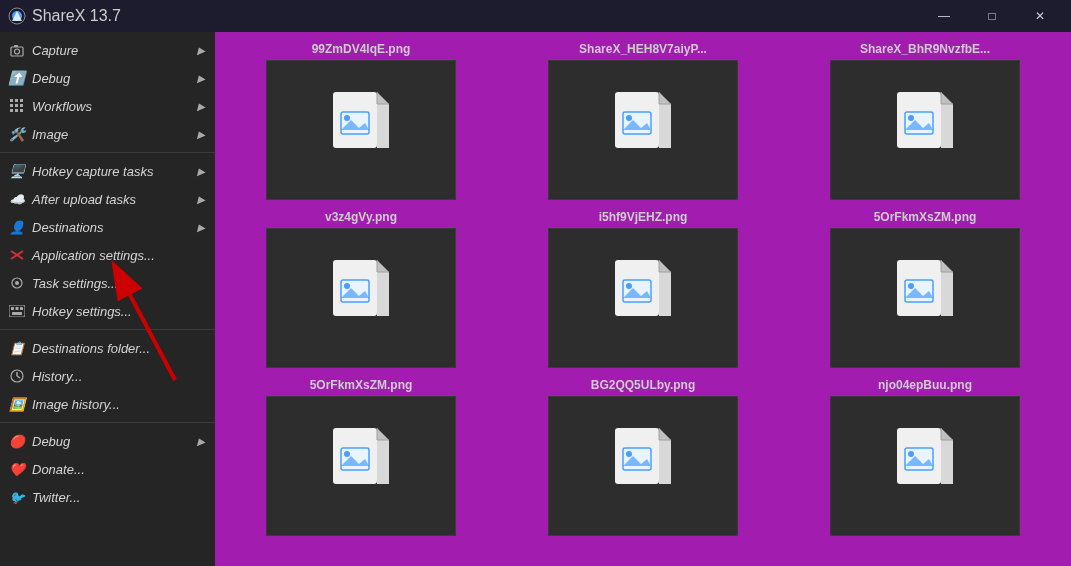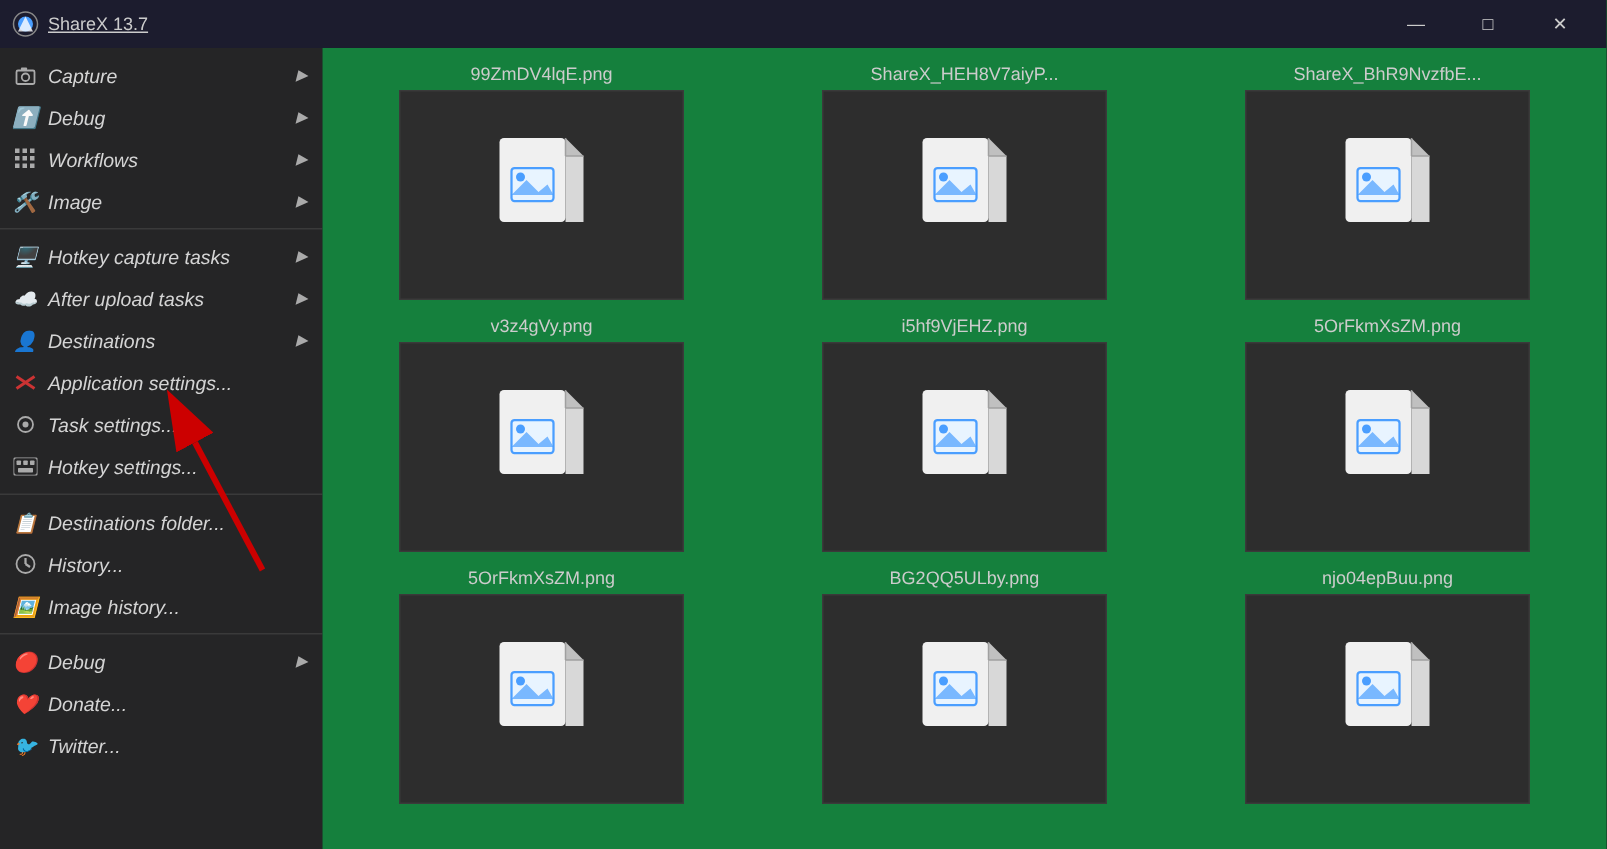--- a/index.html
+++ b/index.html
@@ -28,23 +28,22 @@
     .titlebar-left {
       display: flex;
       align-items: center;
       gap: 6px;
     }
     .titlebar-icon {
       width: 18px;
       height: 18px;
     }
     .titlebar-title {
-      font-size: 12px;
+      font-size: 16px;
       color: #ccc;
-      text-decoration: underline;
     }
     .titlebar-controls {
       display: flex;
       gap: 2px;
     }
     .titlebar-btn {
       width: 46px;
       height: 32px;
       display: flex;
       align-items: center;
@@ -101,23 +100,24 @@
     }
     .sidebar-divider {
       height: 1px;
       background: #3a3a3a;
       margin: 4px 0;
     }
 
     
     .content {
       flex: 1;
-      background: #15803d;
+      background: #a21caf;
       overflow-y: auto;
       padding: 10px;
+      font-weight: bold;
     }
     .grid {
       display: grid;
       grid-template-columns: repeat(3, 1fr);
       gap: 10px;
     }
     .grid-item {
       display: flex;
       flex-direction: column;
       align-items: center;

